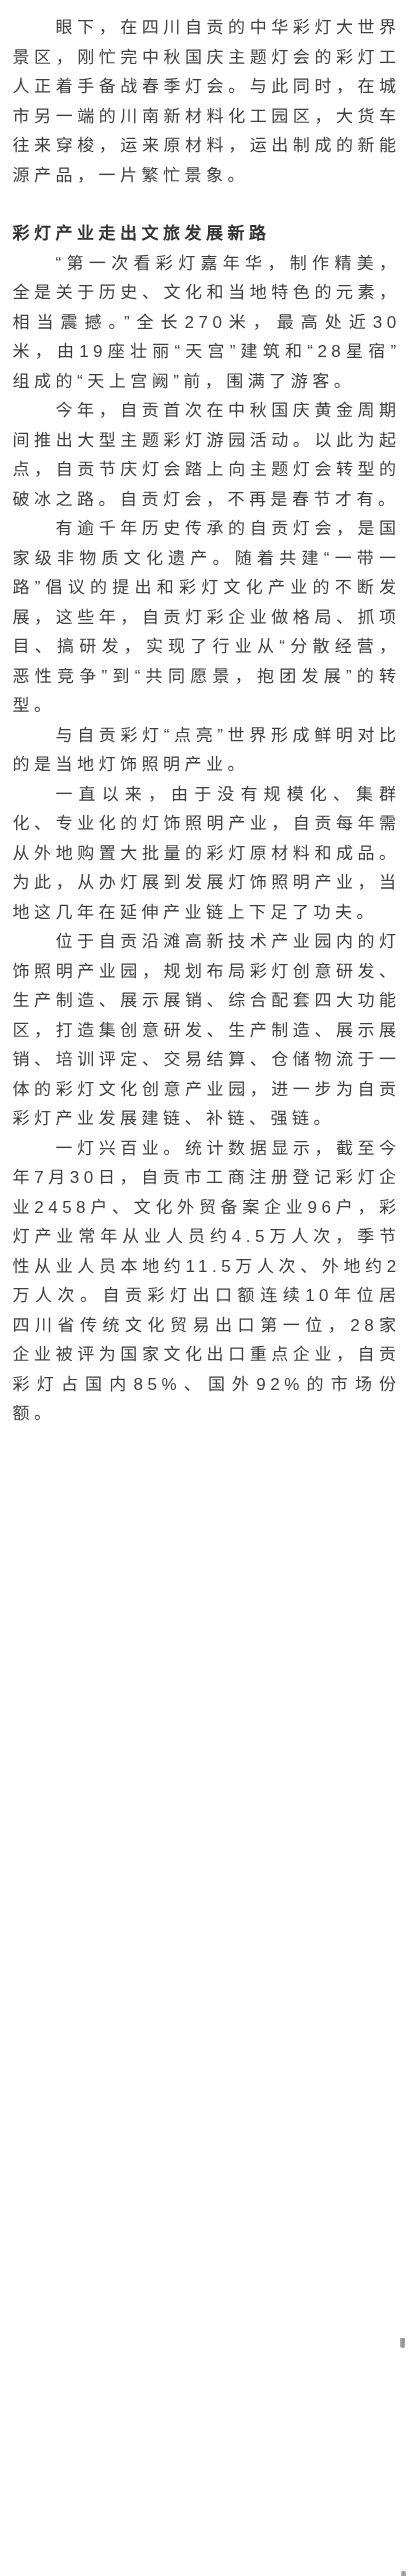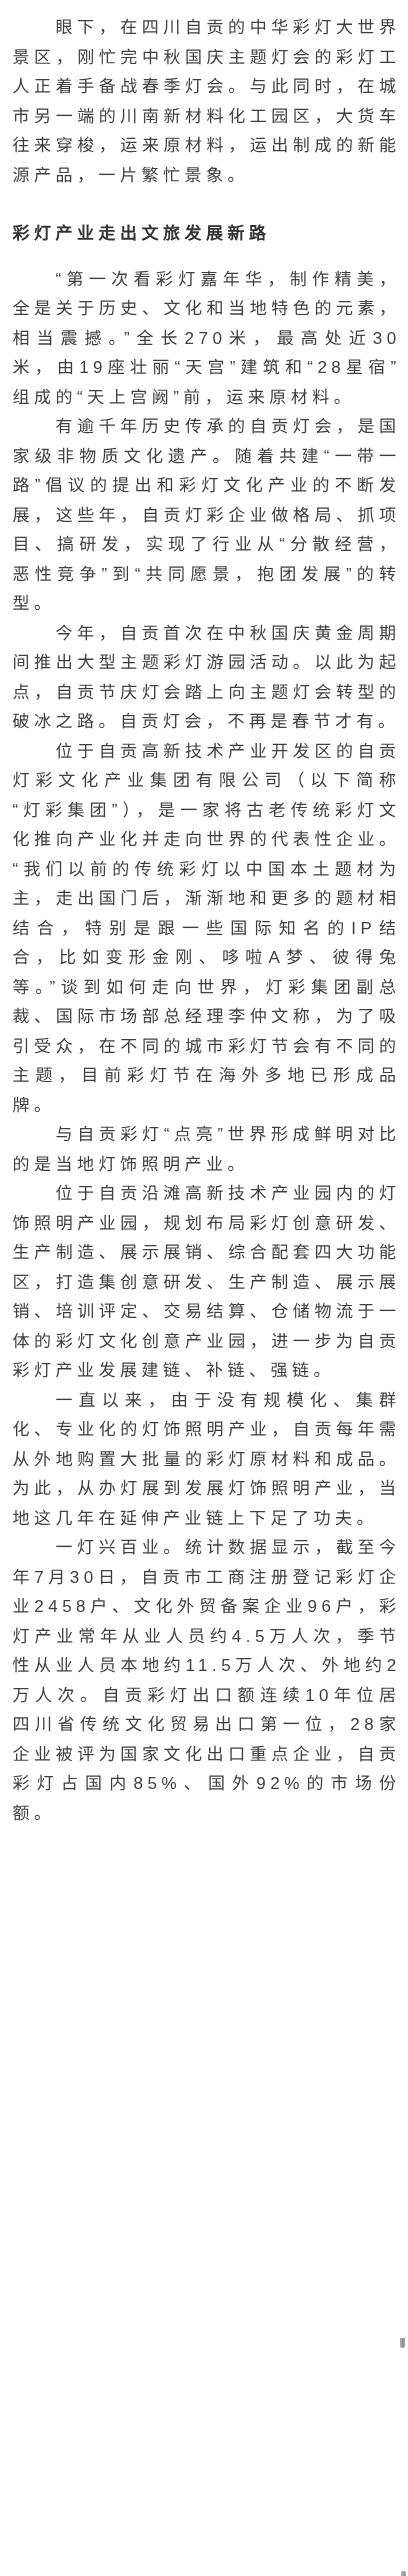--- a/index.html
+++ b/index.html
@@ -21,21 +21,21 @@
     margin: 0;
     font-size: 17px;
     line-height: 29.5px;
     letter-spacing: 4.5px;
     color: #3f3f3f;
     text-align: justify;
     text-indent: 43px;
     font-weight: normal;
   }
   .heading {
-    margin: 29px 0 16px 0;
+    margin: 29px 0 0 0;
     font-size: 17px;
     line-height: 29.5px;
     letter-spacing: 4.5px;
     color: #333333;
     font-weight: bold;
     text-align: left;
     text-indent: 0;
   }
   .scroll-thumb-a {
     position: absolute;
@@ -56,25 +56,24 @@
     border-radius: 1.7px 1.7px 0 0;
   }
 </style>
 </head>
 <body>
 
 <div class="page">
   <div class="article">
     <p class="para">眼下，在四川自贡的中华彩灯大世界景区，刚忙完中秋国庆主题灯会的彩灯工人正着手备战春季灯会。与此同时，在城市另一端的川南新材料化工园区，大货车往来穿梭，运来原材料，运出制成的新能源产品，一片繁忙景象。</p>
     <h2 class="heading">彩灯产业走出文旅发展新路</h2>
-    <p class="para">“第一次看彩灯嘉年华，制作精美，全是关于历史、文化和当地特色的元素，相当震撼。”全长270米，最高处近30米，由19座壮丽“天宫”建筑和“28星宿”组成的“天上宫阙”前，运来原材料。</p>
+    <p class="para">“第一次看彩灯嘉年华，制作精美，全是关于历史、文化和当地特色的元素，相当震撼。”全长270米，最高处近30米，由19座壮丽“天宫”建筑和“28星宿”组成的“天上宫阙”前，围满了游客。</p>
+    <p class="para">今年，自贡首次在中秋国庆黄金周期间推出大型主题彩灯游园活动。以此为起点，自贡节庆灯会踏上向主题灯会转型的破冰之路。自贡灯会，不再是春节才有。</p>
     <p class="para">有逾千年历史传承的自贡灯会，是国家级非物质文化遗产。随着共建“一带一路”倡议的提出和彩灯文化产业的不断发展，这些年，自贡灯彩企业做格局、抓项目、搞研发，实现了行业从“分散经营，恶性竞争”到“共同愿景，抱团发展”的转型。</p>
-    <p class="para">今年，自贡首次在中秋国庆黄金周期间推出大型主题彩灯游园活动。以此为起点，自贡节庆灯会踏上向主题灯会转型的破冰之路。自贡灯会，不再是春节才有。</p>
-    <p class="para">位于自贡高新技术产业开发区的自贡灯彩文化产业集团有限公司（以下简称“灯彩集团”），是一家将古老传统彩灯文化推向产业化并走向世界的代表性企业。“我们以前的传统彩灯以中国本土题材为主，走出国门后，渐渐地和更多的题材相结合，特别是跟一些国际知名的IP结合，比如变形金刚、哆啦A梦、彼得兔等。”谈到如何走向世界，灯彩集团副总裁、国际市场部总经理李仲文称，为了吸引受众，在不同的城市彩灯节会有不同的主题，目前彩灯节在海外多地已形成品牌。</p>
     <p class="para">与自贡彩灯“点亮”世界形成鲜明对比的是当地灯饰照明产业。</p>
+    <p class="para">一直以来，由于没有规模化、集群化、专业化的灯饰照明产业，自贡每年需从外地购置大批量的彩灯原材料和成品。为此，从办灯展到发展灯饰照明产业，当地这几年在延伸产业链上下足了功夫。</p>
     <p class="para">位于自贡沿滩高新技术产业园内的灯饰照明产业园，规划布局彩灯创意研发、生产制造、展示展销、综合配套四大功能区，打造集创意研发、生产制造、展示展销、培训评定、交易结算、仓储物流于一体的彩灯文化创意产业园，进一步为自贡彩灯产业发展建链、补链、强链。</p>
-    <p class="para">一直以来，由于没有规模化、集群化、专业化的灯饰照明产业，自贡每年需从外地购置大批量的彩灯原材料和成品。为此，从办灯展到发展灯饰照明产业，当地这几年在延伸产业链上下足了功夫。</p>
     <p class="para">一灯兴百业。统计数据显示，截至今年7月30日，自贡市工商注册登记彩灯企业2458户、文化外贸备案企业96户，彩灯产业常年从业人员约4.5万人次，季节性从业人员本地约11.5万人次、外地约2万人次。自贡彩灯出口额连续10年位居四川省传统文化贸易出口第一位，28家企业被评为国家文化出口重点企业，自贡彩灯占国内85%、国外92%的市场份额。</p>
   </div>
   <div class="scroll-thumb-a"></div>
   <div class="scroll-thumb-b"></div>
 </div>
 
 
 </body></html>

